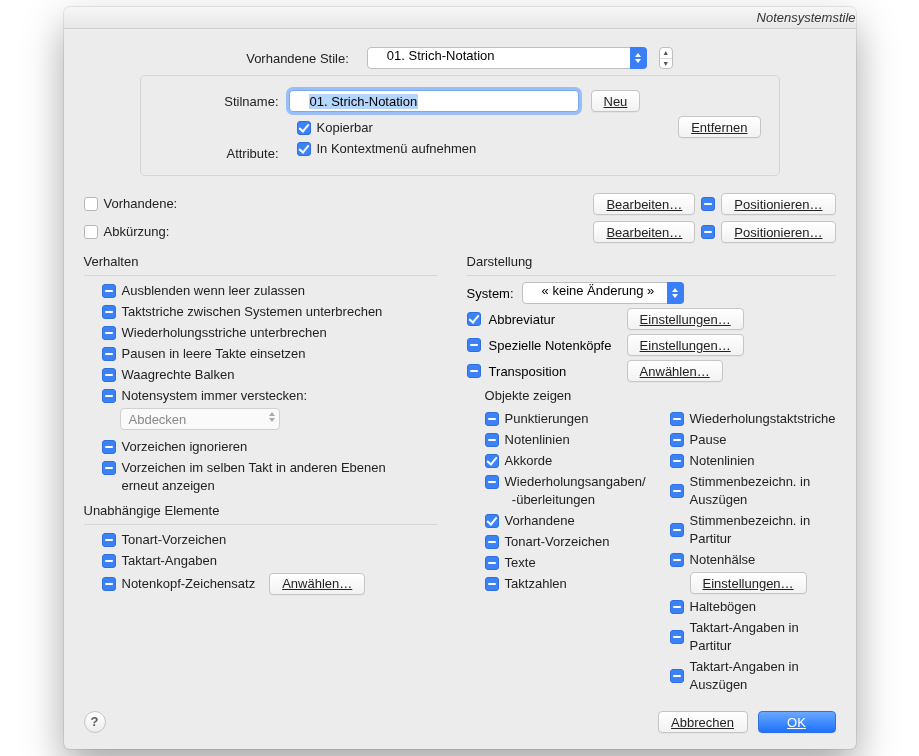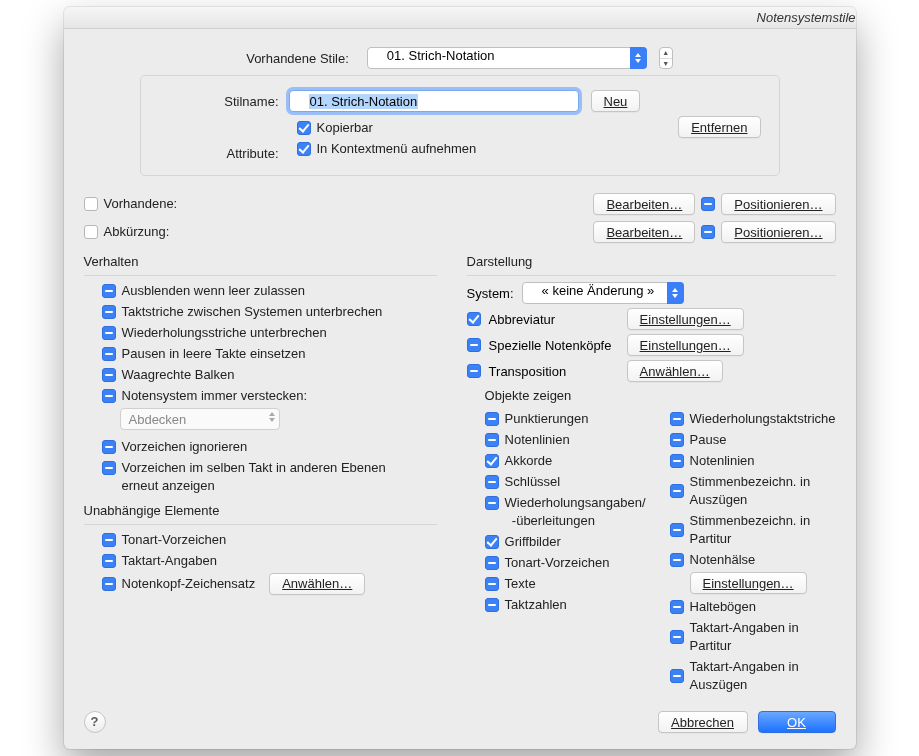--- a/index.html
+++ b/index.html
@@ -305,31 +305,27 @@
                 <span>Punktierungen</span>
               </label>
               <label class="chklabel">
                 <span class="chk mixed"></span>
                 <span>Notenlinien</span>
               </label>
               <label class="chklabel">
                 <span class="chk checked"></span>
                 <span>Akkorde</span>
               </label>
-              <label class="chklabel">
-                <span class="chk mixed"></span>
-                <span>Schlüssel</span>
-              </label>
               <label class="chklabel" style="align-items: flex-start;">
                 <span class="chk mixed" style="margin-top: 2px;"></span>
                 <span>Wiederholungsangaben/<br>&nbsp;&nbsp;-überleitungen</span>
               </label>
               <label class="chklabel">
                 <span class="chk checked"></span>
-                <span>Griffbilder</span>
+                <span>Vorhandene</span>
               </label>
               <label class="chklabel">
                 <span class="chk mixed"></span>
                 <span>Tonart-Vorzeichen</span>
               </label>
               <label class="chklabel">
                 <span class="chk mixed"></span>
                 <span>Texte</span>
               </label>
               <label class="chklabel">

